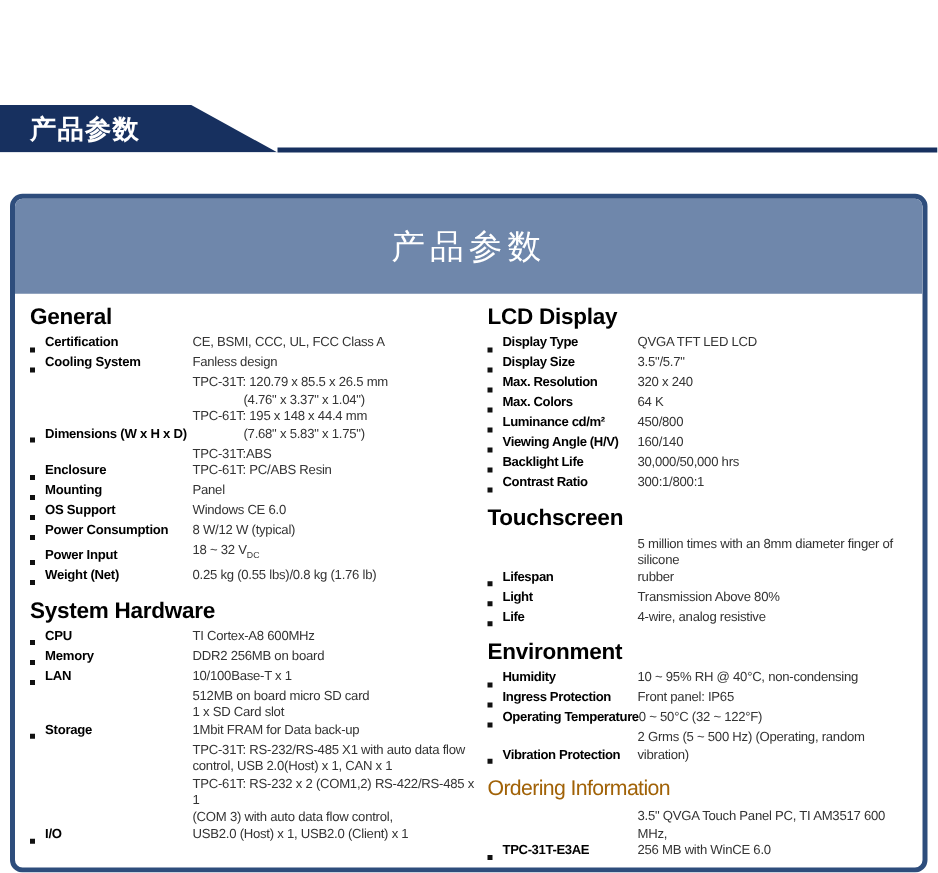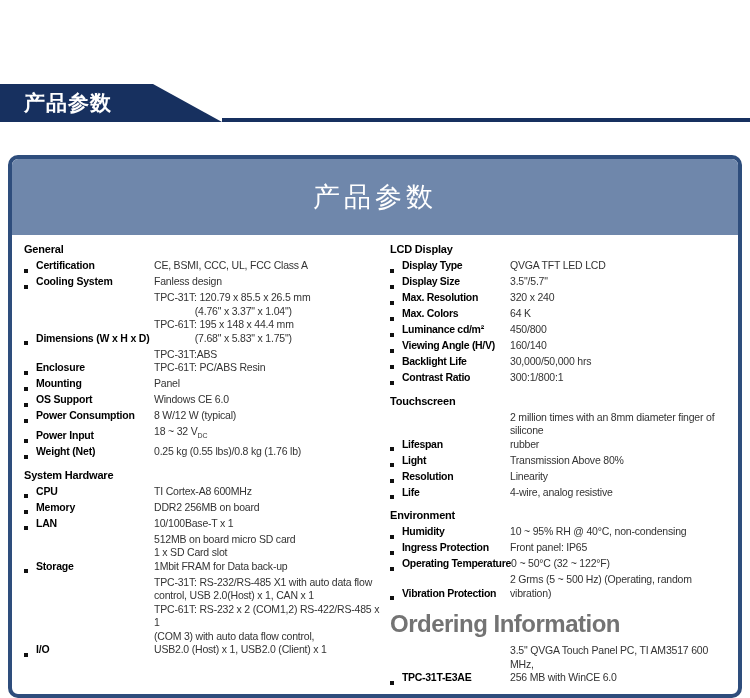--- a/index.html
+++ b/index.html
@@ -34,41 +34,41 @@
   .panel-title{color:#ffffff;font-size:27px;letter-spacing:4px;white-space:nowrap;}
   .panel-content{
     display:flex;padding:6px 6px 0 12px;box-sizing:border-box;
   }
   .col-left{width:358px;flex:0 0 358px;}
   .col-right{flex:1;padding-left:8px;min-width:0;}
   
   .section{margin-top:10px;}
   .section:first-child{margin-top:2px;}
   .section-heading{
-    font-size:11px;font-weight:bold;color:#000;margin-bottom:4px;
+    font-size:18px;font-weight:bold;color:#000;margin-bottom:4px;
     letter-spacing:-0.2px;
   }
   .row{
     display:flex;align-items:flex-end;margin-bottom:2.5px;
     font-size:10.5px;line-height:13.5px;letter-spacing:-0.2px;
   }
   .bullet{
     flex:0 0 4px;width:4px;height:4px;background:#111;margin:5px 8px 0 0;
   }
   .label{
     flex:0 0 118px;font-weight:bold;color:#000;white-space:nowrap;overflow:visible;
   }
   .col-right .label{flex:0 0 108px;letter-spacing:-0.3px;}
   .value{
     flex:1;color:#333;white-space:pre-wrap;min-width:0;
   }
   .subsc{font-size:7px;vertical-align:sub;letter-spacing:0;}
   
   .ordering-heading{
-    font-size:24px;font-weight:bold;color:#737373;letter-spacing:-0.5px;
+    font-size:17px;font-weight:normal;color:#a16207;letter-spacing:-0.5px;
     margin:10px 0 6px 0;
   }
 </style>
 </head>
 <body>
 
 <div class="banner-band">
   <span class="banner-title">产品参数</span>
 </div>
 <div class="banner-rule"></div>
@@ -215,32 +215,27 @@
             <span class="label">Contrast Ratio</span>
             <span class="value">300:1/800:1</span>
           </div>
       </div>
 
       <div class="section">
         <div class="section-heading">Touchscreen</div>
         <div class="row">
             <span class="bullet"></span>
             <span class="label">Lifespan</span>
-            <span class="value">2 million times with an 8mm diameter finger of silicone
+            <span class="value">5 million times with an 8mm diameter finger of silicone
 rubber</span>
           </div>
         <div class="row">
             <span class="bullet"></span>
             <span class="label">Light</span>
             <span class="value">Transmission Above 80%</span>
-          </div>
-        <div class="row">
-            <span class="bullet"></span>
-            <span class="label">Resolution</span>
-            <span class="value">Linearity</span>
           </div>
         <div class="row">
             <span class="bullet"></span>
             <span class="label">Life</span>
             <span class="value">4-wire, analog resistive</span>
           </div>
       </div>
 
       <div class="section">
         <div class="section-heading">Environment</div>

